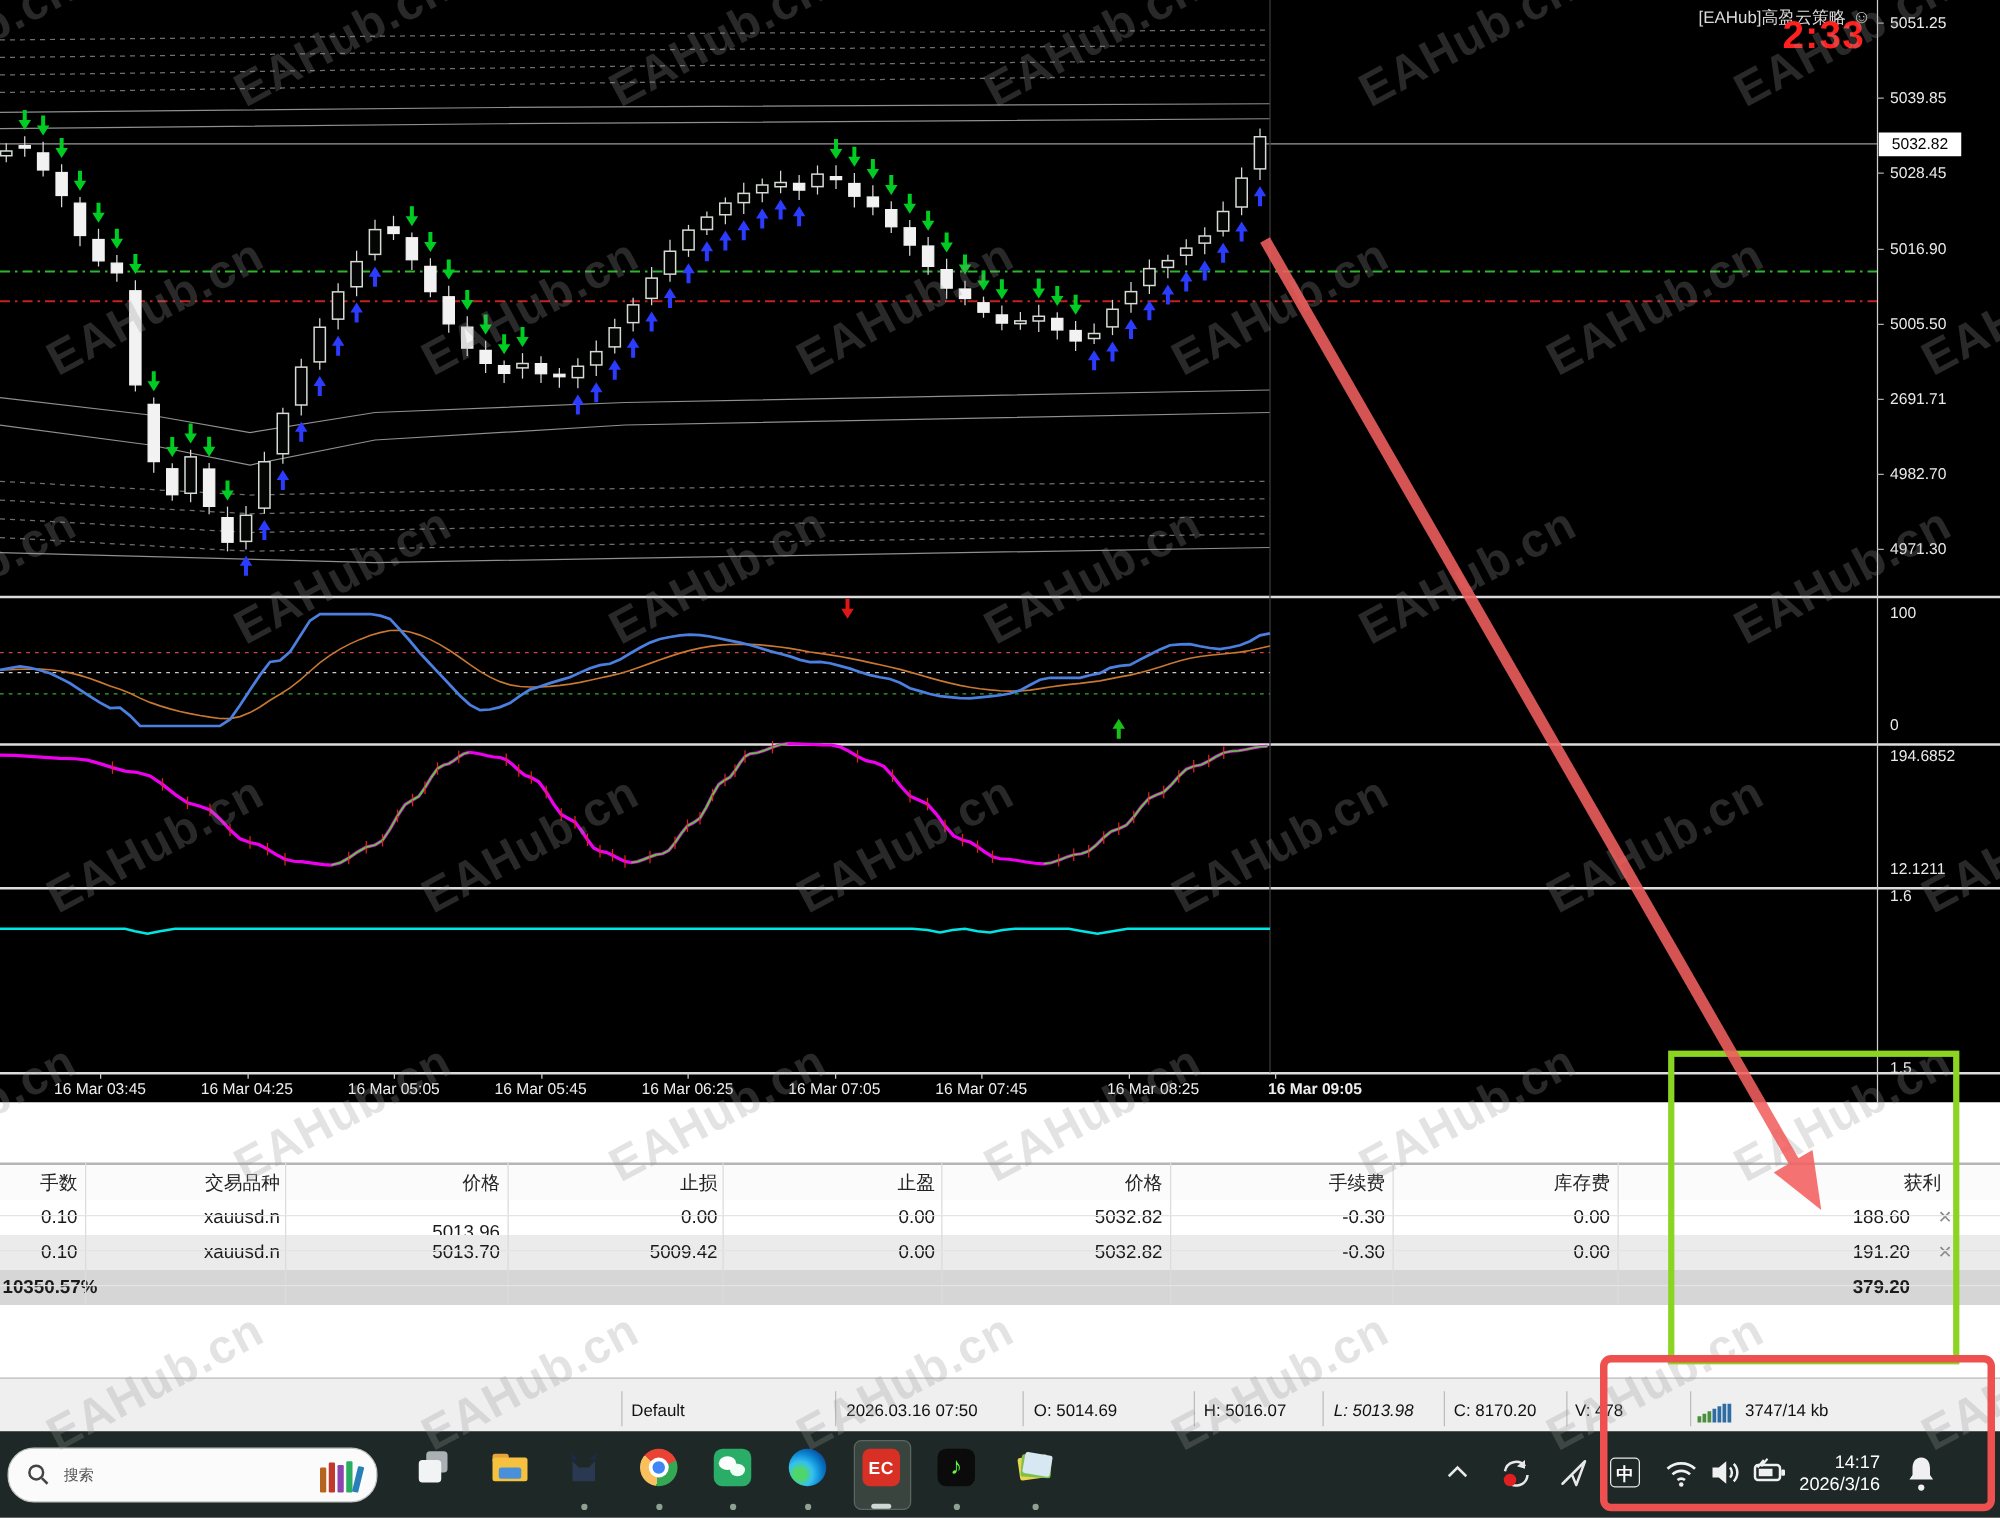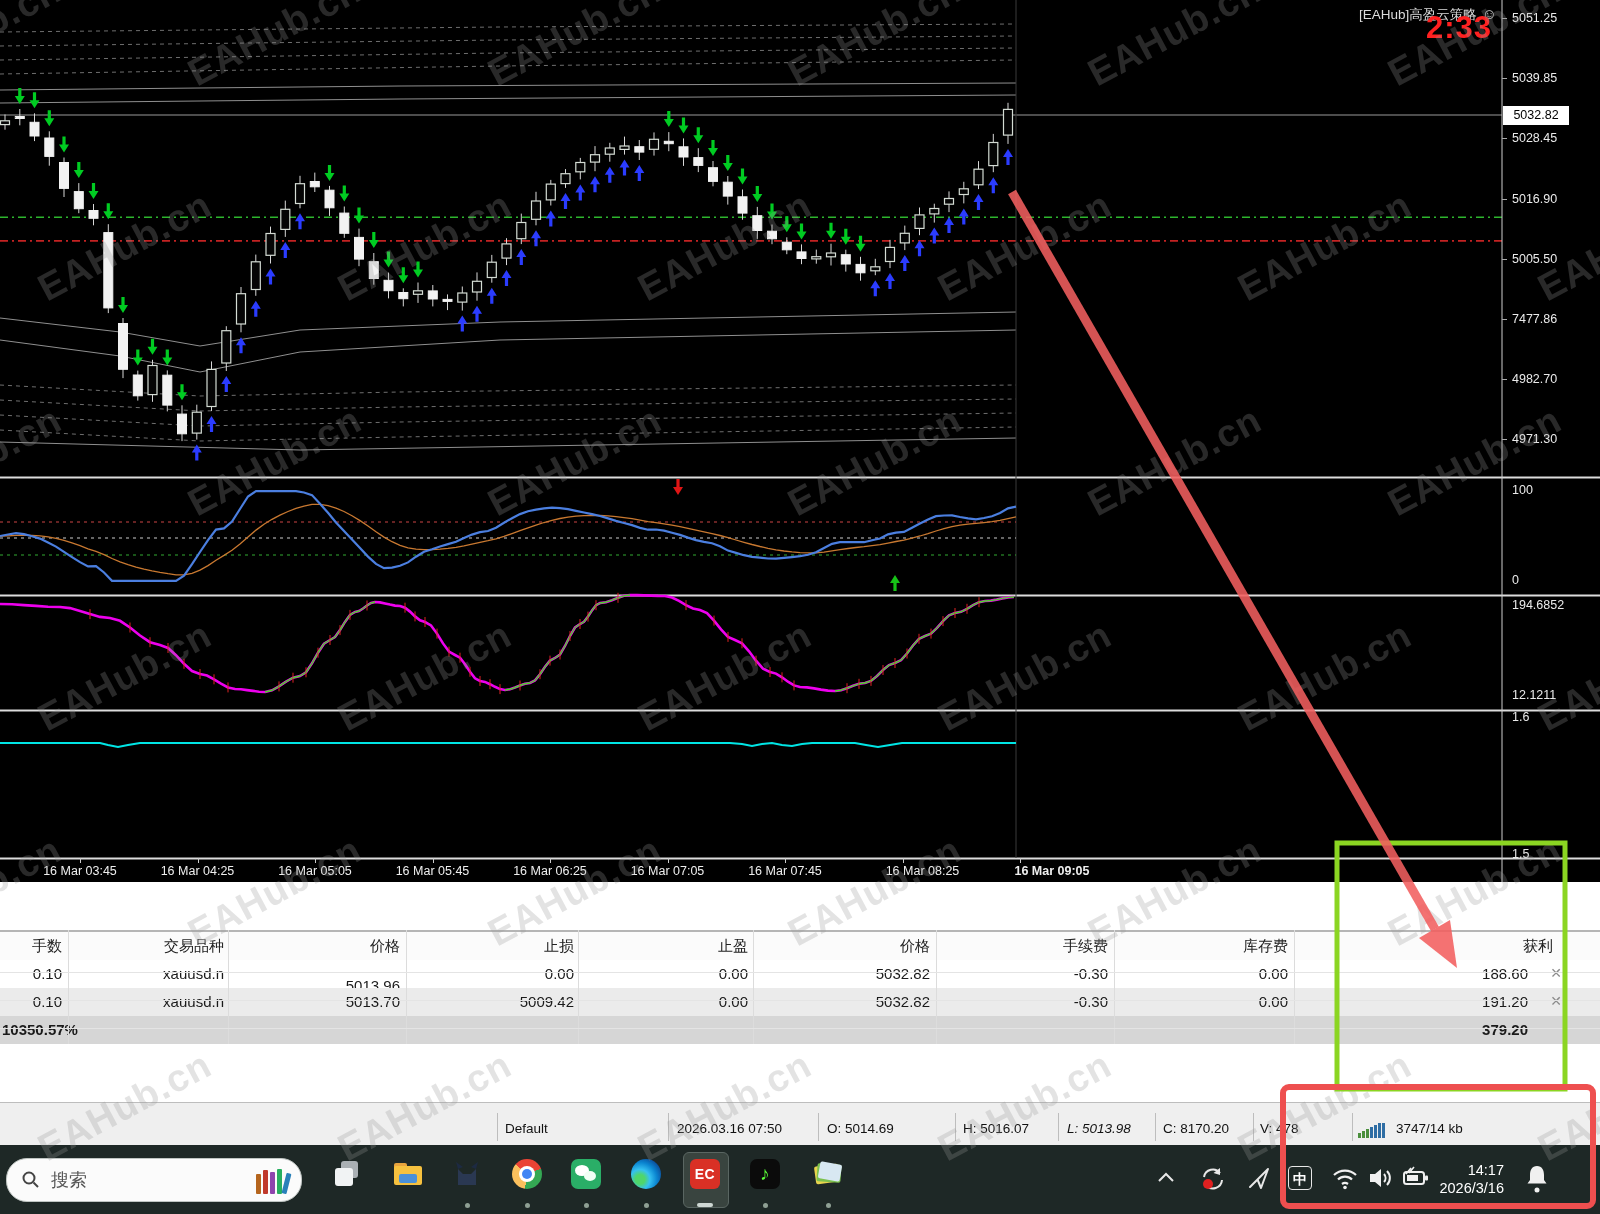--- a/index.html
+++ b/index.html
@@ -33,21 +33,21 @@
   #status-bar{position:absolute;left:0;top:1102px;width:1600px;height:43px;background:#efefef;
     border-top:1px solid #bdbdbd;font-size:13.5px;color:#111;}
   .seg{position:absolute;top:18px;white-space:nowrap;}
   .sep{position:absolute;top:10px;width:1px;height:28px;background:#bdbdbd;}
   #hist-icon{position:absolute;top:20px;display:flex;align-items:flex-end;gap:1px;height:15px;}
   #hist-icon i{display:block;width:3px;}
   
   #taskbar{position:absolute;left:0;top:1145px;width:1600px;height:69px;background:#1e2826;}
   #search-pill{position:absolute;left:6px;top:13px;width:294px;height:42px;background:#fbfbfb;
     border:1px solid #bfc5c2;border-radius:21px;display:flex;align-items:center;}
-  #search-pill .stext{color:#555;font-size:18px;margin-left:10px;}
+  #search-pill .stext{color:#555;font-size:12px;margin-left:10px;}
   .books{position:absolute;right:12px;bottom:7px;display:flex;align-items:flex-end;gap:2px;}
   .books i{display:block;width:5px;border-radius:1px;}
   .tb-icon{position:absolute;top:14px;width:30px;height:30px;}
   .tb-dot{position:absolute;top:58px;width:5px;height:5px;border-radius:50%;background:#8fa094;}
   #ec-active{position:absolute;left:683px;top:7px;width:44px;height:54px;background:#39443f;
     border:1px solid #5a6662;border-radius:6px;}
   #ec-icon{position:absolute;left:690px;top:14px;width:30px;height:30px;background:#d93025;border-radius:6px;
     color:#fff;font-weight:700;font-size:14px;text-align:center;line-height:30px;letter-spacing:.5px;}
   #ec-pill{position:absolute;left:697px;top:58px;width:16px;height:4px;border-radius:2px;background:#cfd8d4;}
   #note-icon{background:#0b0b0b;border-radius:7px;color:#5cff3a;text-align:center;line-height:30px;font-size:19px;}
@@ -436,21 +436,21 @@
       <div class="plabel" style="top: 11px;">5051.25</div>
       <div class="ptick" style="top: 18px;"></div>
       <div class="plabel" style="top: 71.2px;">5039.85</div>
       <div class="ptick" style="top: 78.2px;"></div>
       <div class="plabel" style="top: 131.4px;">5028.45</div>
       <div class="ptick" style="top: 138.4px;"></div>
       <div class="plabel" style="top: 191.6px;">5016.90</div>
       <div class="ptick" style="top: 198.6px;"></div>
       <div class="plabel" style="top: 251.8px;">5005.50</div>
       <div class="ptick" style="top: 258.8px;"></div>
-      <div class="plabel" style="top: 312px;">7477.86</div>
+      <div class="plabel" style="top: 312px;">2691.71</div>
       <div class="ptick" style="top: 319px;"></div>
       <div class="plabel" style="top: 372.2px;">4982.70</div>
       <div class="ptick" style="top: 379.2px;"></div>
       <div class="plabel" style="top: 432.4px;">4971.30</div>
       <div class="ptick" style="top: 439.4px;"></div>
       <div class="sublabel" style="top: 483px;">100</div>
       <div class="sublabel" style="top: 573px;">0</div>
       <div class="sublabel" style="top: 598px;">194.6852</div>
       <div class="sublabel" style="top: 688px;">12.1211</div>
       <div class="sublabel" style="top: 710px;">1.6</div>

